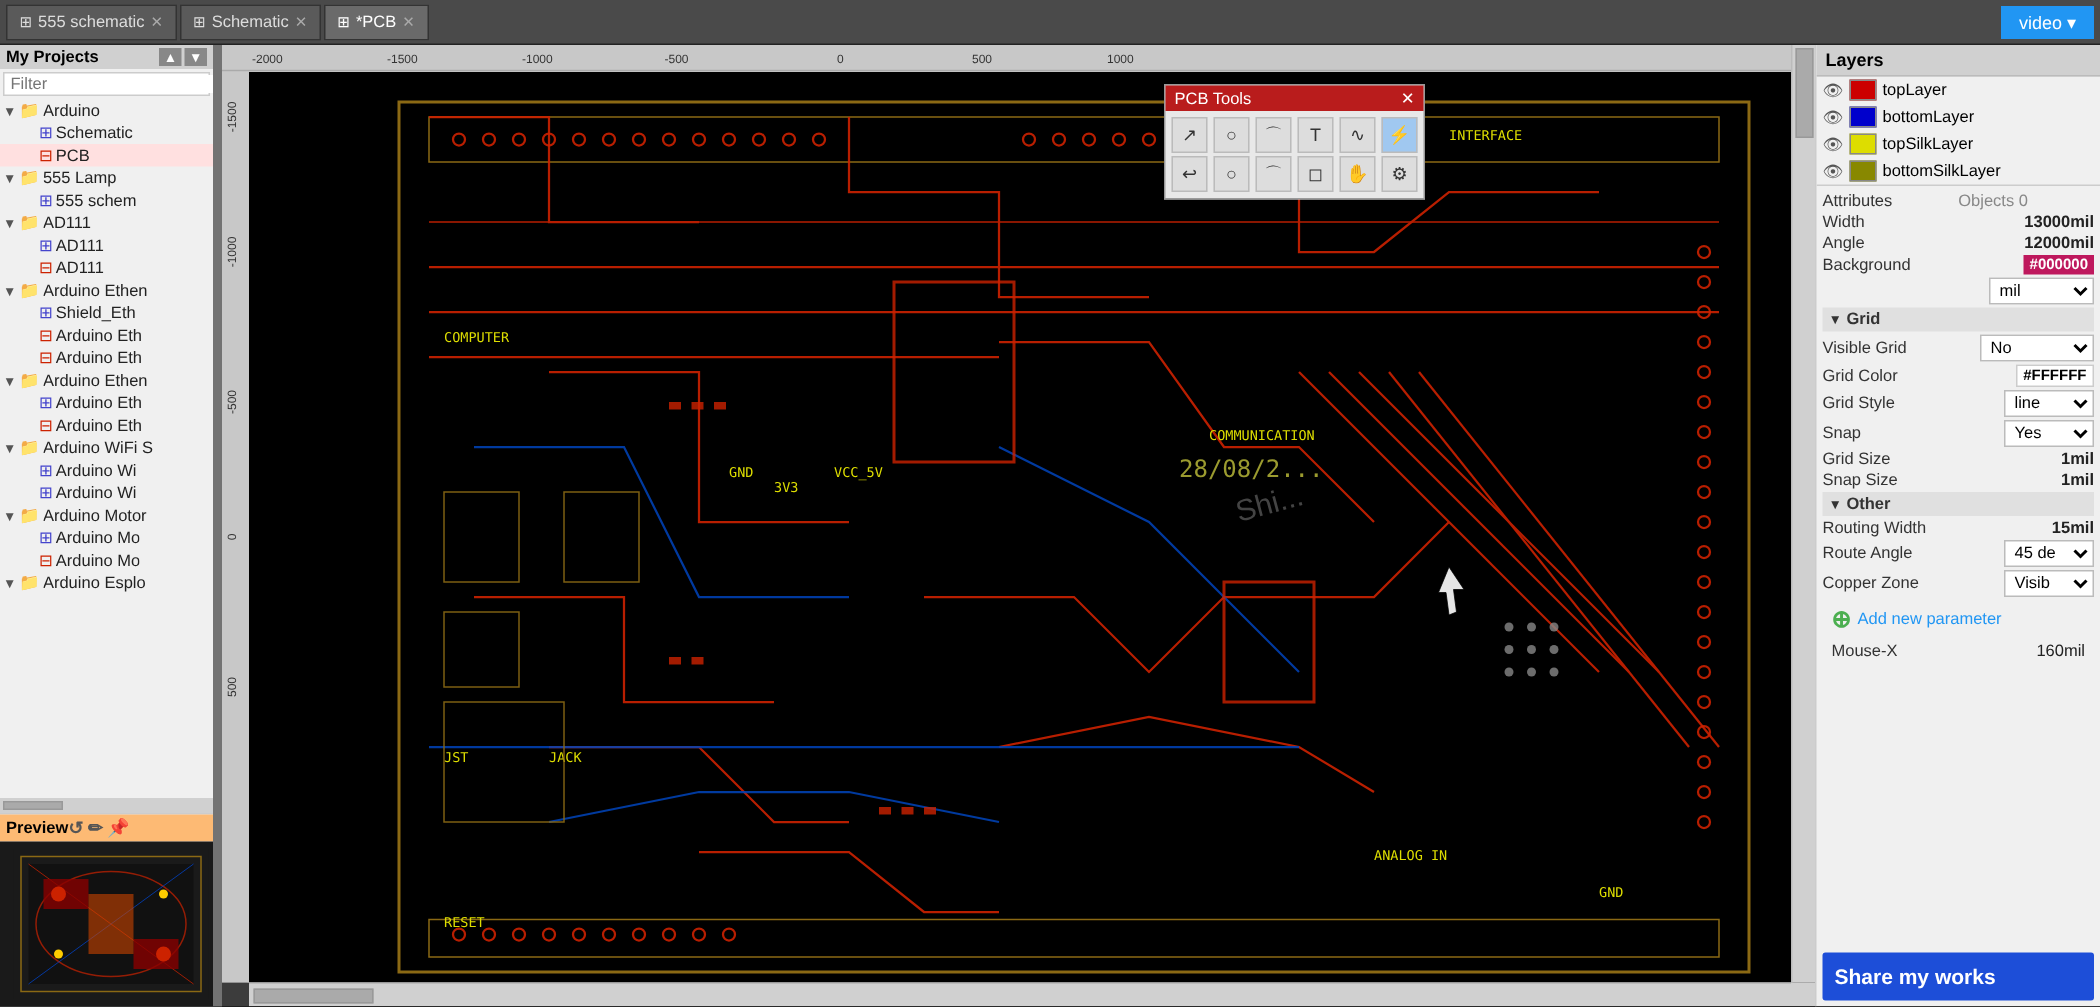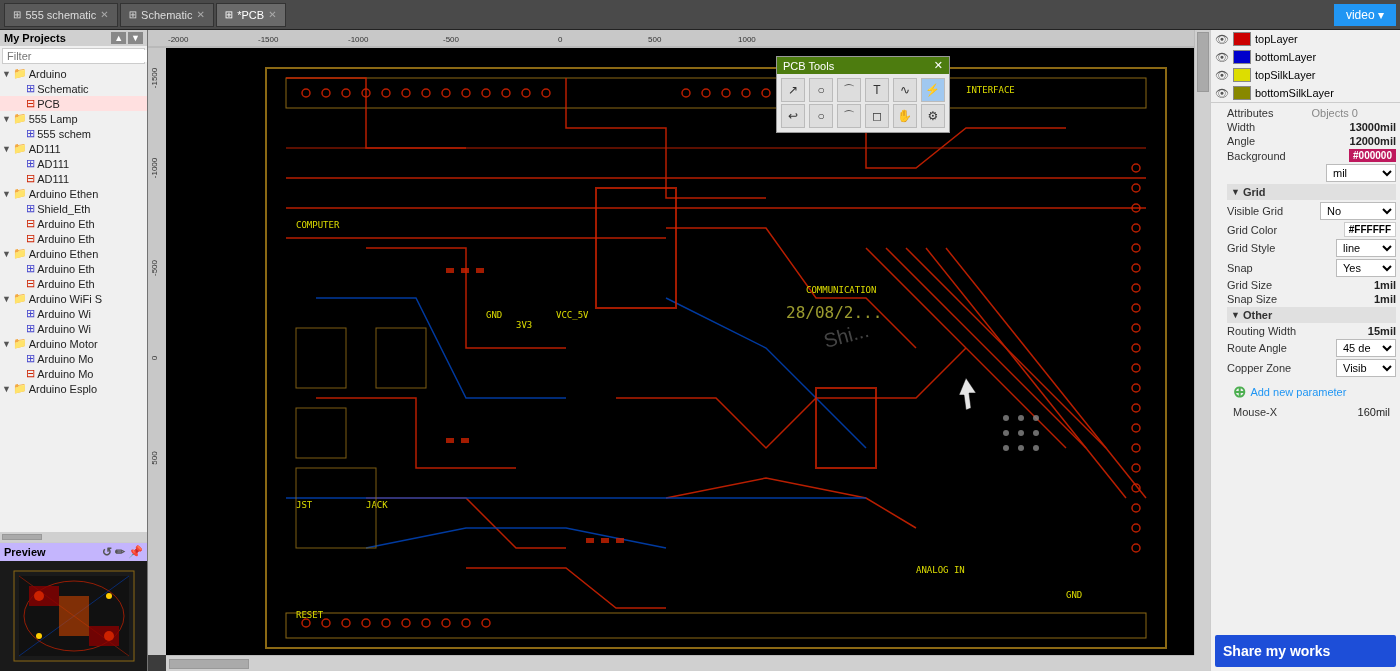--- a/index.html
+++ b/index.html
@@ -26,21 +26,21 @@
     }
 
     
     .main-layout {
       display: flex; flex: 1; overflow: hidden;
     }
 
     
     .sidebar {
       width: 148px; min-width: 148px; background: #f0f0f0; display: flex; flex-direction: column;
-      border-right: 1px solid #737373; overflow: hidden;
+      border-right: 6px solid #737373; overflow: hidden;
     }
     .sidebar-header {
       display: flex; align-items: center; justify-content: space-between;
       background: #d0d0d0; padding: 2px 4px; font-size: 11px; font-weight: bold;
     }
     .sidebar-header-right { display: flex; gap: 2px; }
     .sidebar-header-btn { background: #888; color: white; border: none; font-size: 9px; padding: 1px 3px; cursor: pointer; }
     .filter-bar {
       display: flex; align-items: center; background: white; border: 1px solid #ccc;
       margin: 2px; padding: 1px 4px; font-size: 11px;
@@ -53,43 +53,43 @@
     .tree-item .icon { margin-right: 2px; font-size: 11px; }
     .folder-icon { color: #e8a000; }
     .schematic-icon { color: #4444cc; }
     .pcb-icon { color: #cc2200; }
     .tree-label { overflow: hidden; text-overflow: ellipsis; white-space: nowrap; }
     .tree-arrow { color: #555; font-size: 9px; margin-right: 2px; }
 
     
     .preview-section { border-top: 1px solid #ccc; }
     .preview-header {
-      display: flex; align-items: center; justify-content: space-between;
-      background: #c4b5fd; padding: 2px 4px; font-size: 11px; font-weight: bold;
+      display: flex; align-items: center; 
+      background: #fdba74; padding: 2px 4px; font-size: 11px; font-weight: bold;
     }
     .preview-icons { display: flex; gap: 3px; }
     .preview-icon { color: #555; cursor: pointer; font-size: 12px; }
     .preview-canvas {
       width: 148px; height: 110px; background: #1a1a1a; display: flex; align-items: center; justify-content: center;
       overflow: hidden; position: relative;
     }
 
     
     .canvas-area {
       flex: 1; display: flex; flex-direction: column; position: relative; overflow: hidden;
     }
 
     
     .pcb-tools {
       position: absolute; top: 22px; left: 600px; background: #e8e8e8; border: 1px solid #999;
       z-index: 10;
     }
     .pcb-tools-header {
       display: flex; align-items: center; justify-content: space-between;
-      background: #4d7c0f; color: white; padding: 2px 6px; font-size: 11px; cursor: move;
+      background: #b91c1c; color: white; padding: 2px 6px; font-size: 11px; cursor: move;
     }
     .pcb-tools-close { color: white; cursor: pointer; font-size: 11px; }
     .pcb-tools-body { padding: 4px; display: flex; flex-direction: column; gap: 2px; }
     .pcb-tools-row { display: flex; gap: 4px; }
     .pcb-tool-btn {
       width: 24px; height: 24px; background: #ddd; border: 1px solid #bbb;
       display: flex; align-items: center; justify-content: center;
       font-size: 12px; cursor: pointer; color: #333;
     }
 
@@ -105,21 +105,21 @@
       background: #d0d0d0; padding: 3px 6px; font-size: 12px; font-weight: bold; border-bottom: 1px solid #bbb;
     }
     .layer-item {
       display: flex; align-items: center; padding: 2px 4px; gap: 4px; font-size: 11px; cursor: pointer;
     }
     .layer-color { width: 18px; height: 14px; border: 1px solid #888; }
     .layer-eye { color: #555; font-size: 11px; cursor: pointer; }
     .layer-name { flex: 1; }
 
     
-    .props-section { padding: 4px; margin-left: 12px; }
+    .props-section { padding: 4px; }
     .props-row { display: flex; align-items: center; margin-bottom: 2px; font-size: 11px; }
     .props-label { color: #333; flex: 1; min-width: 80px; }
     .props-value { color: #222; font-weight: bold; text-align: right; }
     .props-section-title {
       font-size: 11px; font-weight: bold; color: #333; background: #e0e0e0;
       padding: 2px 4px; margin: 2px 0; display: flex; align-items: center; gap: 3px;
     }
     .props-arrow { font-size: 9px; }
     .props-select {
       border: 1px solid #bbb; background: white; padding: 1px 2px; font-size: 11px;
@@ -599,20 +599,23 @@
         </div>
 
         <div class="scrollbar-corner"></div>
       </div>
     </div>
   </div>
 
   <div class="right-panel">
 
     <div class="layers-section">
+      <div class="layers-header">
+        <span>Layers</span>
+      </div>
       <div class="layer-item">
         <span class="layer-eye">👁</span>
         <div class="layer-color" style="background:#CC0000;"></div>
         <span class="layer-name">topLayer</span>
       </div>
       <div class="layer-item">
         <span class="layer-eye">👁</span>
         <div class="layer-color" style="background:#0000CC;"></div>
         <span class="layer-name">bottomLayer</span>
       </div>

